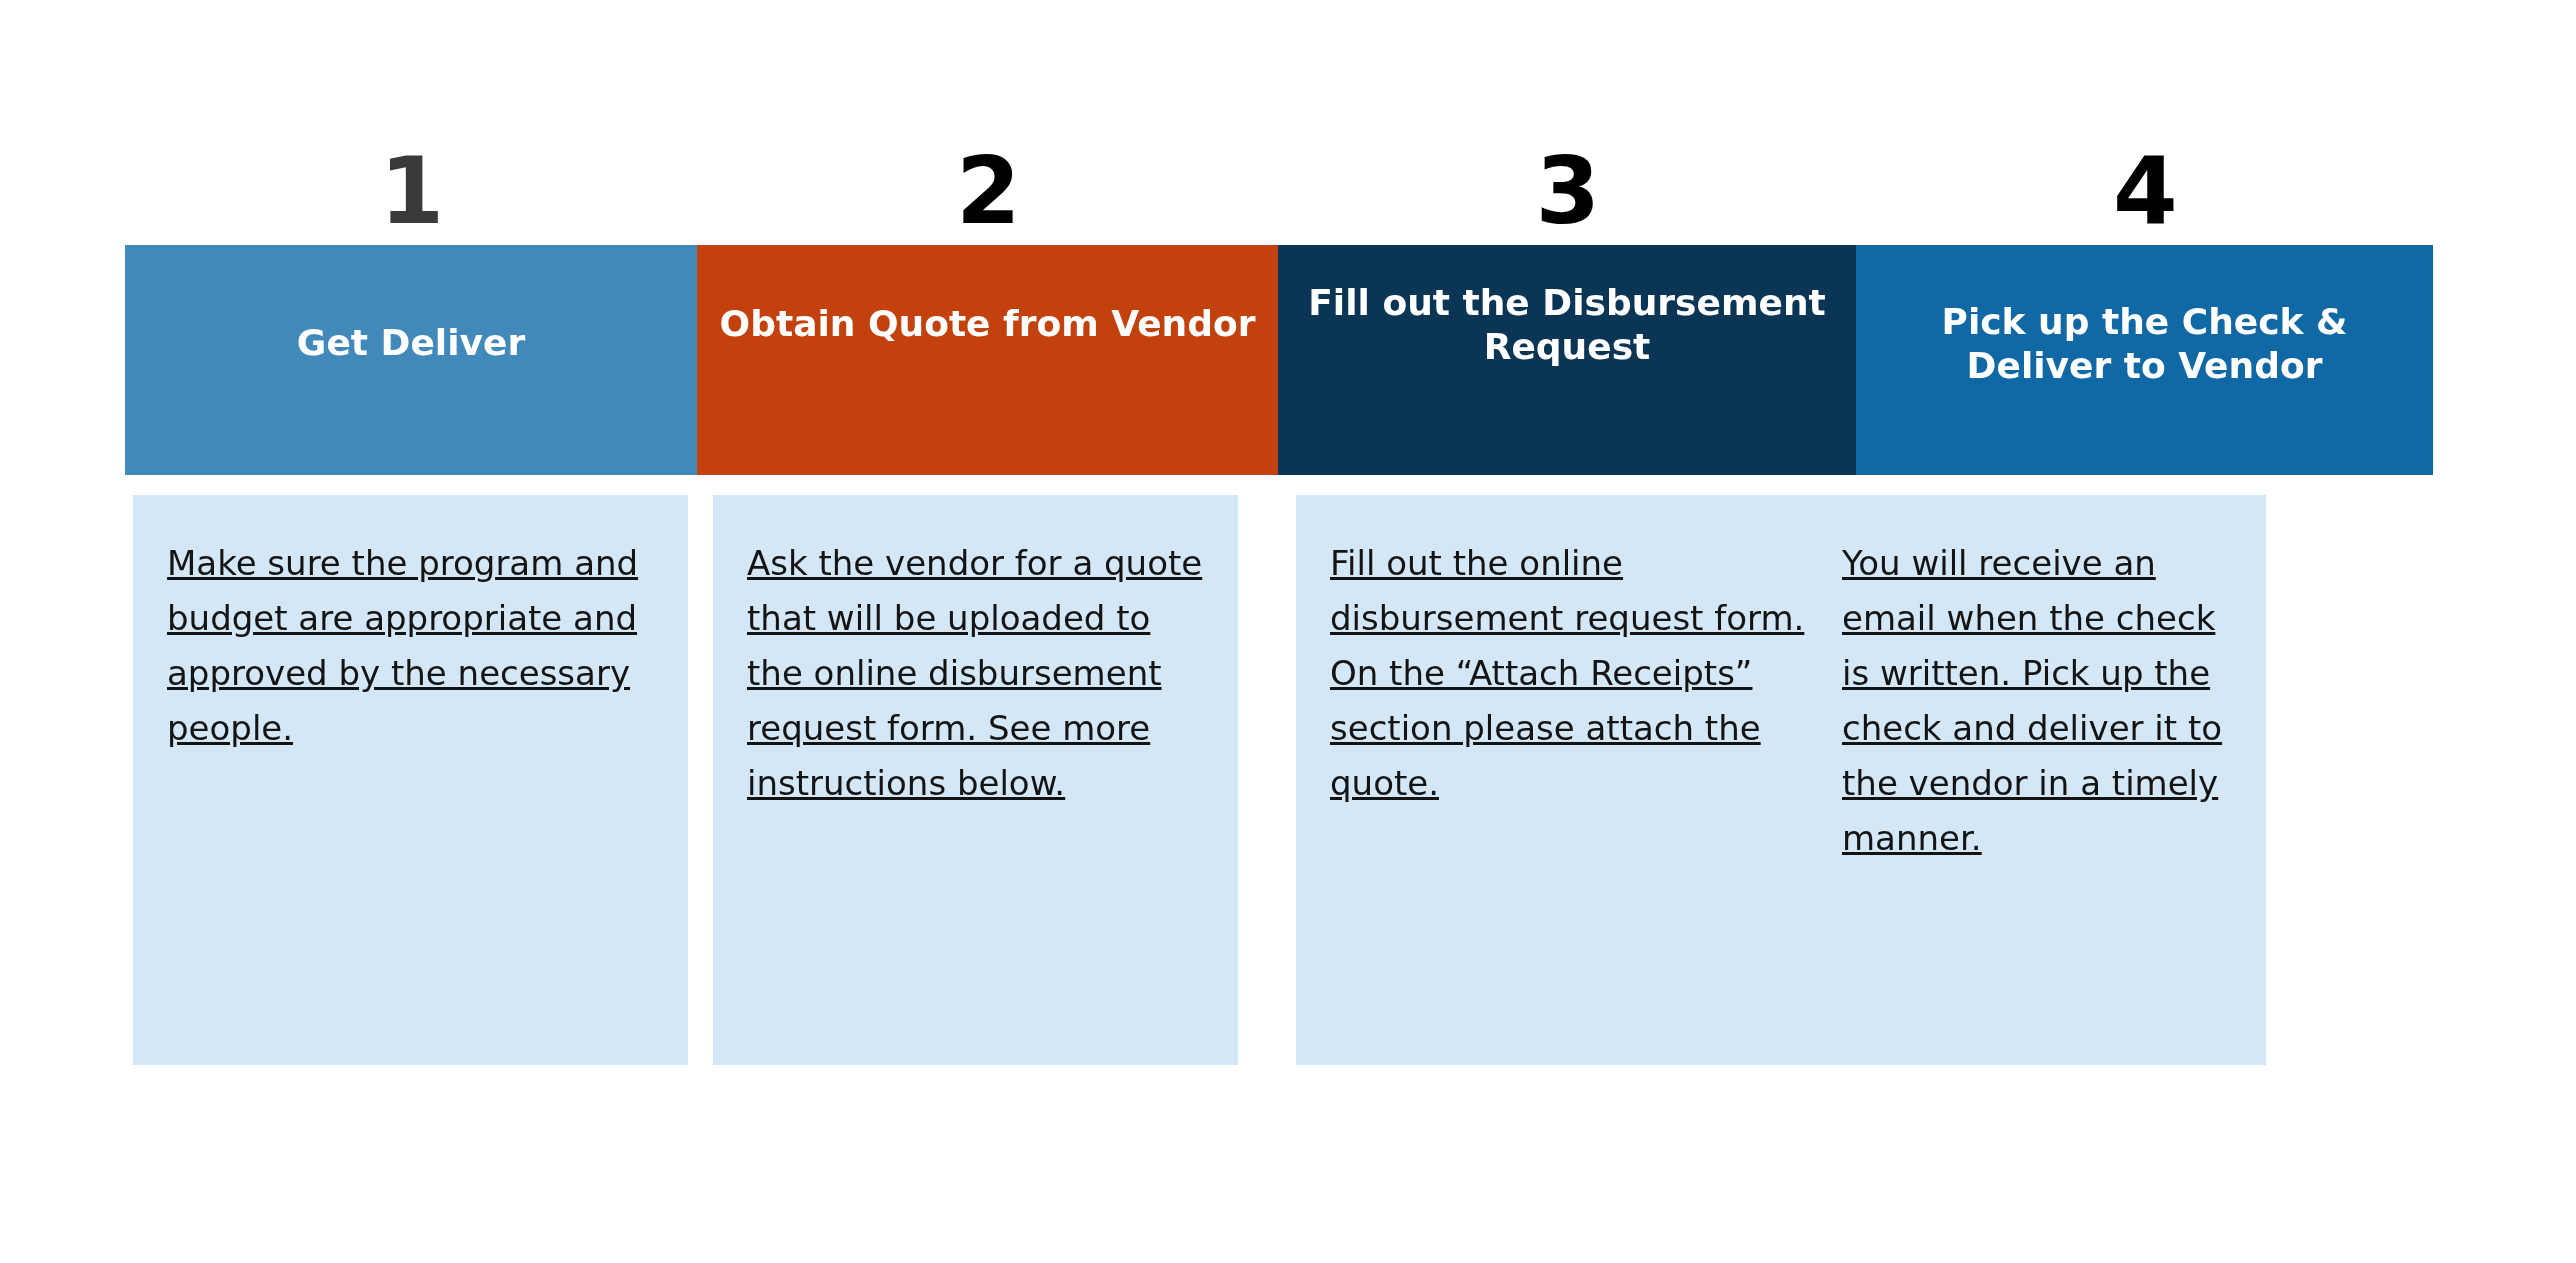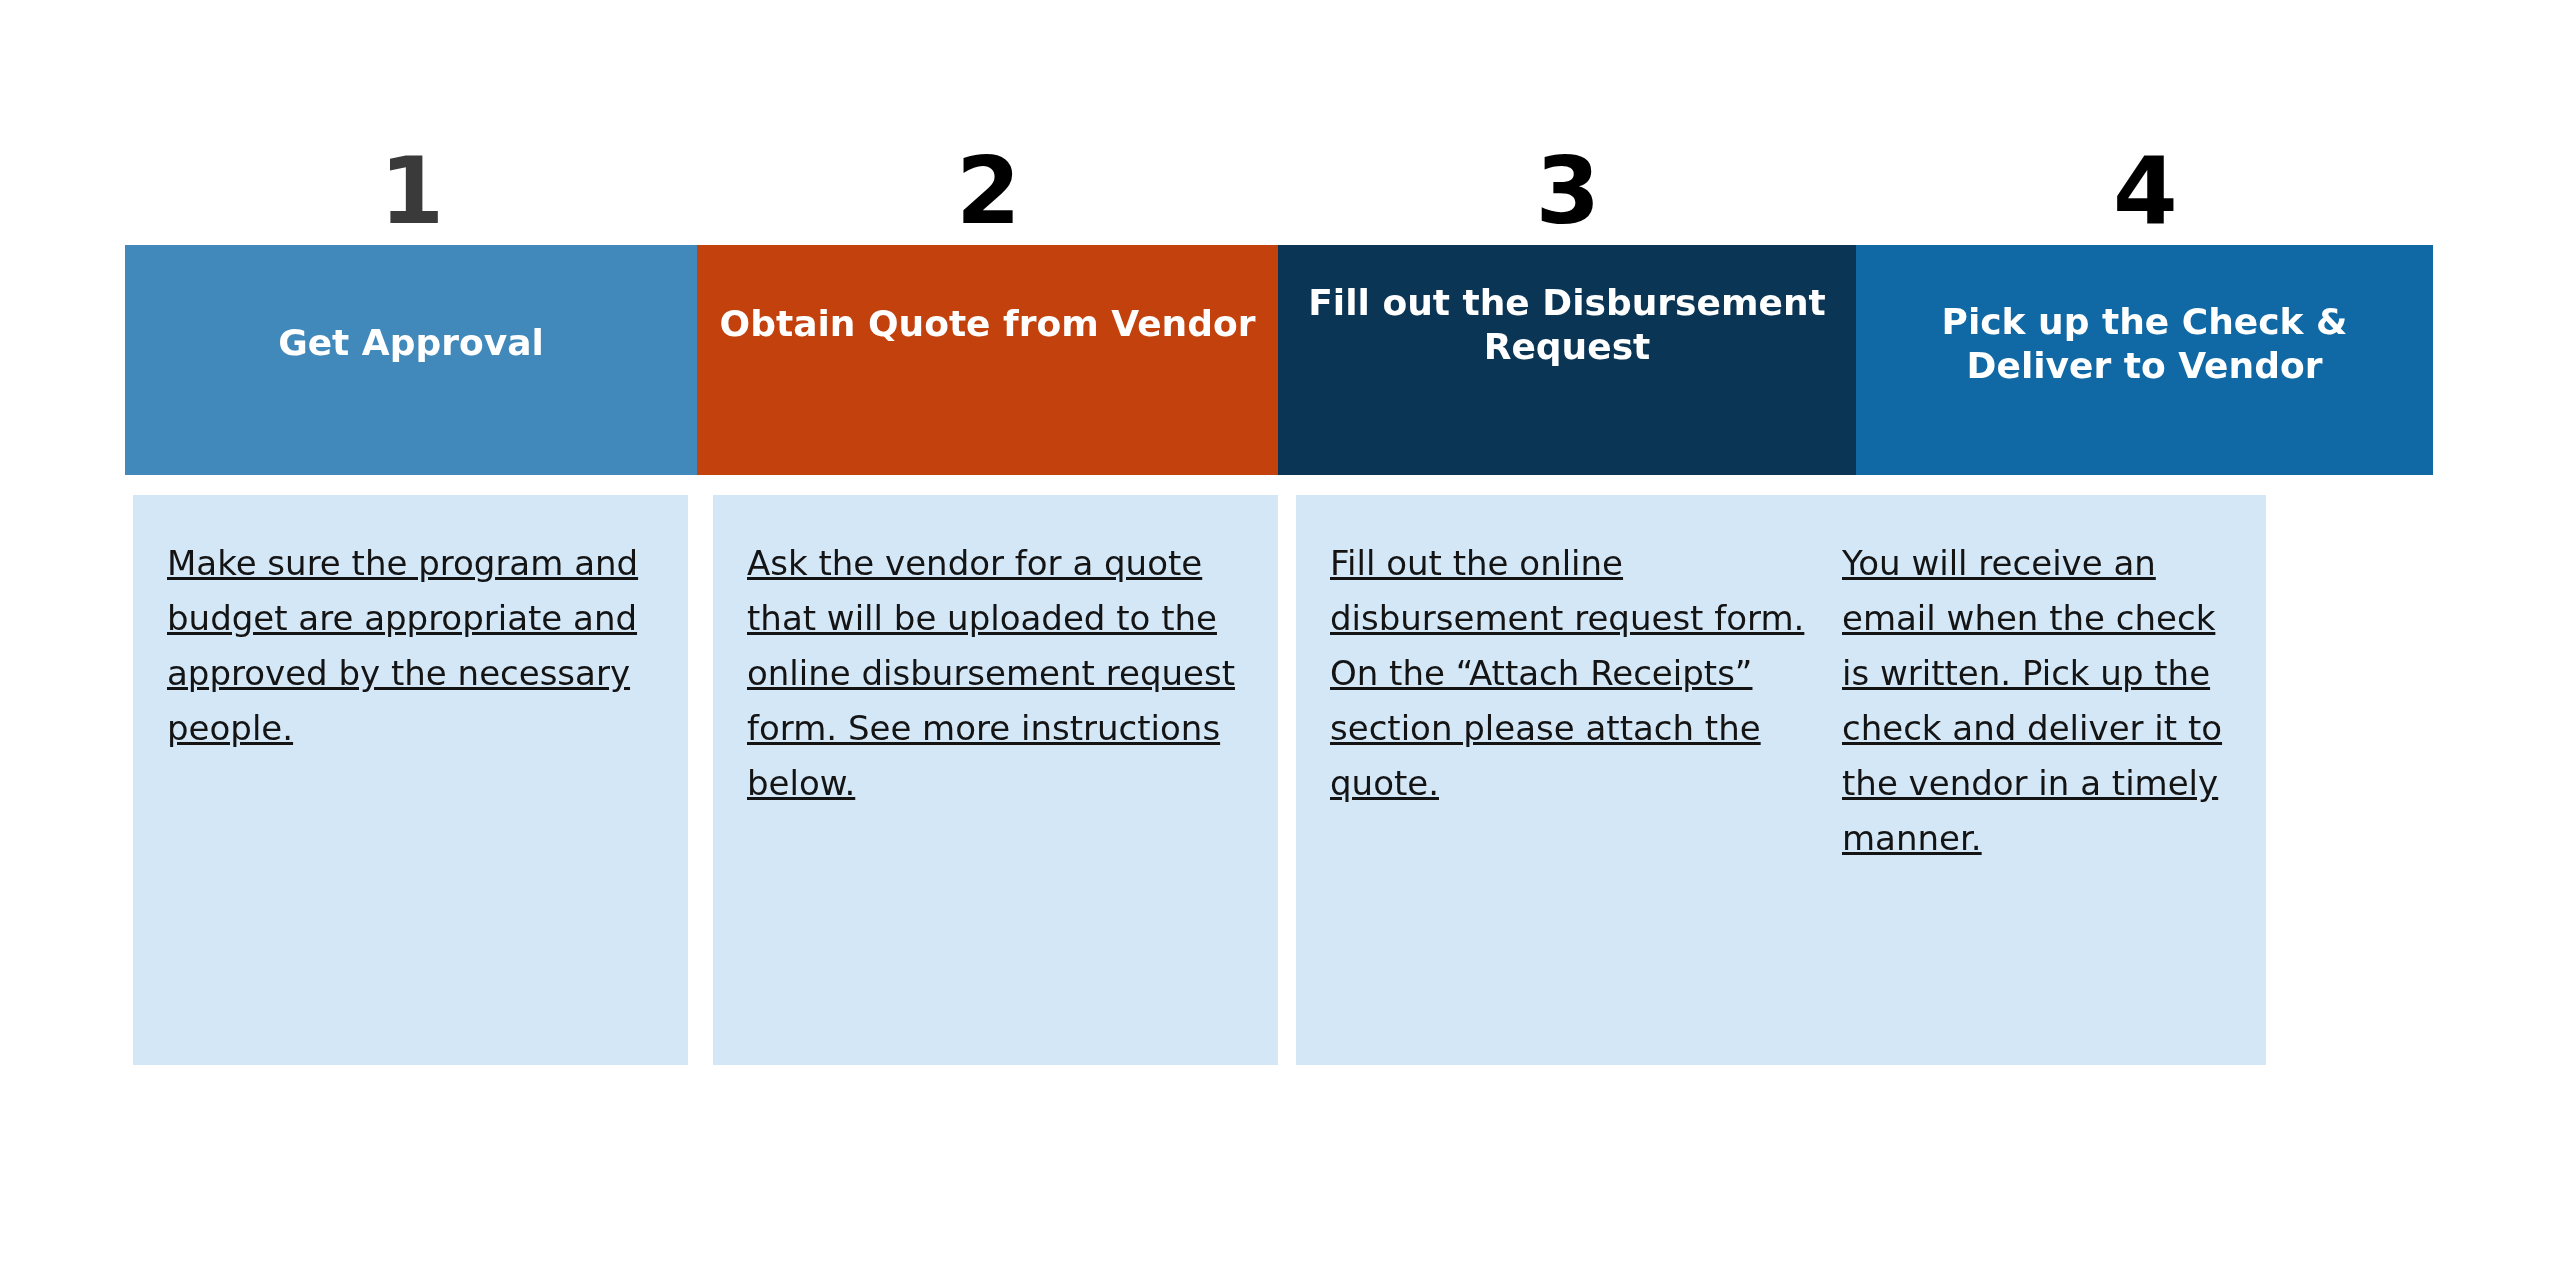--- a/index.html
+++ b/index.html
@@ -98,38 +98,38 @@
     <div class="number-cell" style="width: 578px;">
       <span class="step-number" style="color: rgb(0, 0, 0);">3</span>
     </div>
     <div class="number-cell" style="width: 577px;">
       <span class="step-number" style="color: rgb(0, 0, 0);">4</span>
     </div>
   </div>
 
   <div class="headers-row">
     <div class="header-cell" style="width: 572px; background: rgb(65, 137, 186);">
-      <div class="header-title" style="margin-top: 76px;">Get Approval</div>
+      <div class="header-title" style="margin-top: 76px;">Get Deliver</div>
     </div>
     <div class="header-cell" style="width: 581px; background: #c2410c; justify-content: flex-end;">
       <div class="header-title" style="margin-top: 57px;">Obtain Quote from Vendor</div>
     </div>
     <div class="header-cell" style="width: 578px; background: rgb(11, 53, 84);">
       <div class="header-title" style="margin-top: 36px;">Fill out the Disbursement Request</div>
     </div>
     <div class="header-cell" style="width: 577px; background: rgb(16, 105, 165);">
       <div class="header-title" style="margin-top: 55px;">Pick up the Check &amp; Deliver to Vendor</div>
     </div>
   </div>
 
   <div class="bodies-row">
     <div class="body-cell" style="left: 0px; width: 555px; background: rgb(212, 231, 247);">
       <div class="body-text">Make sure the program and budget are appropriate and approved by the necessary people.</div>
     </div>
-    <div class="body-cell" style="left: 580px; width: 565px; background: rgb(212, 231, 247);">
+    <div class="body-cell" style="left: 580px; width: 525px; background: rgb(212, 231, 247);">
       <div class="body-text">Ask the vendor for a quote that will be uploaded to the online disbursement request form. See more instructions below.</div>
     </div>
     <div class="body-cell" style="left: 1163px; width: 562px; background: rgb(212, 231, 247);">
       <div class="body-text">Fill out the online disbursement request form. On the “Attach Receipts” section please attach the quote.</div>
     </div>
     <div class="body-cell" style="left: 1675px; width: 458px; background: rgb(212, 231, 247);">
       <div class="body-text">You will receive an email when the check is written. Pick up the check and deliver it to the vendor in a timely manner.</div>
     </div>
   </div>
 

